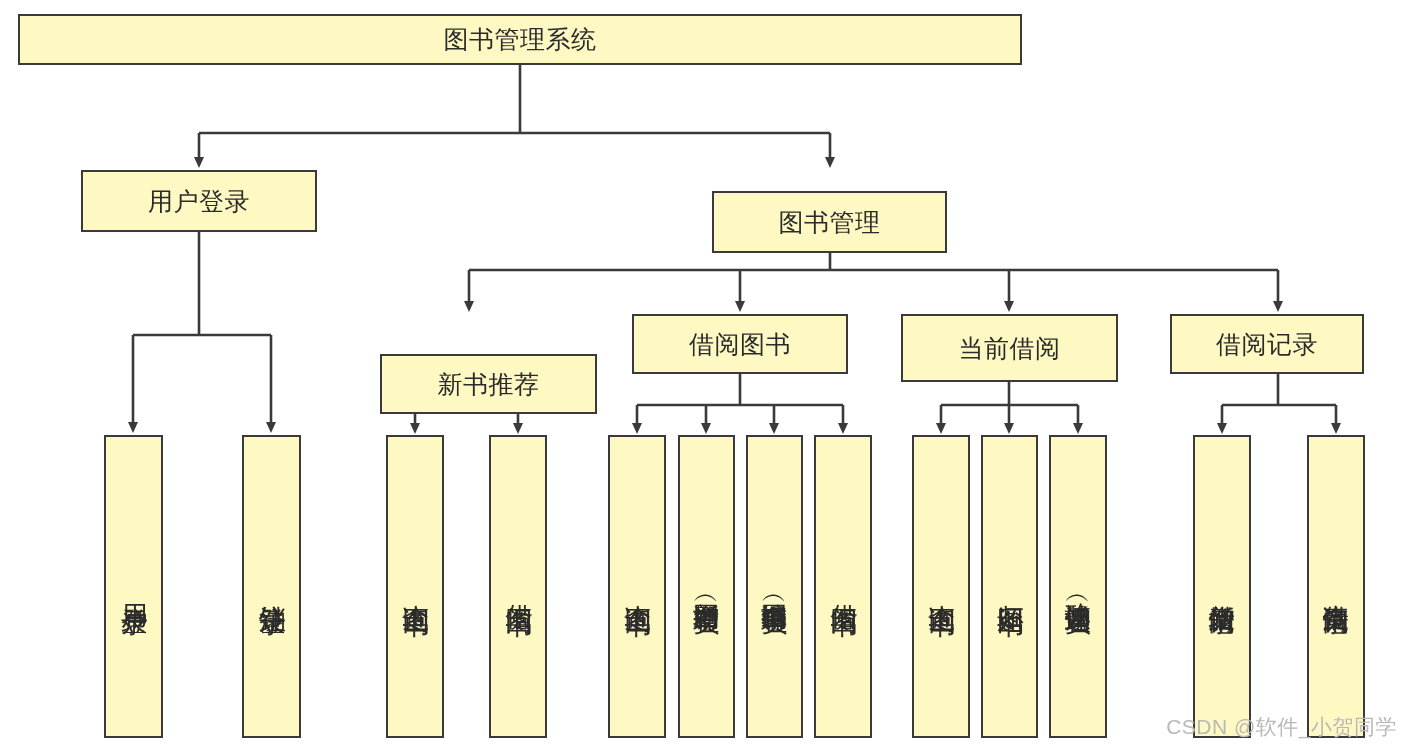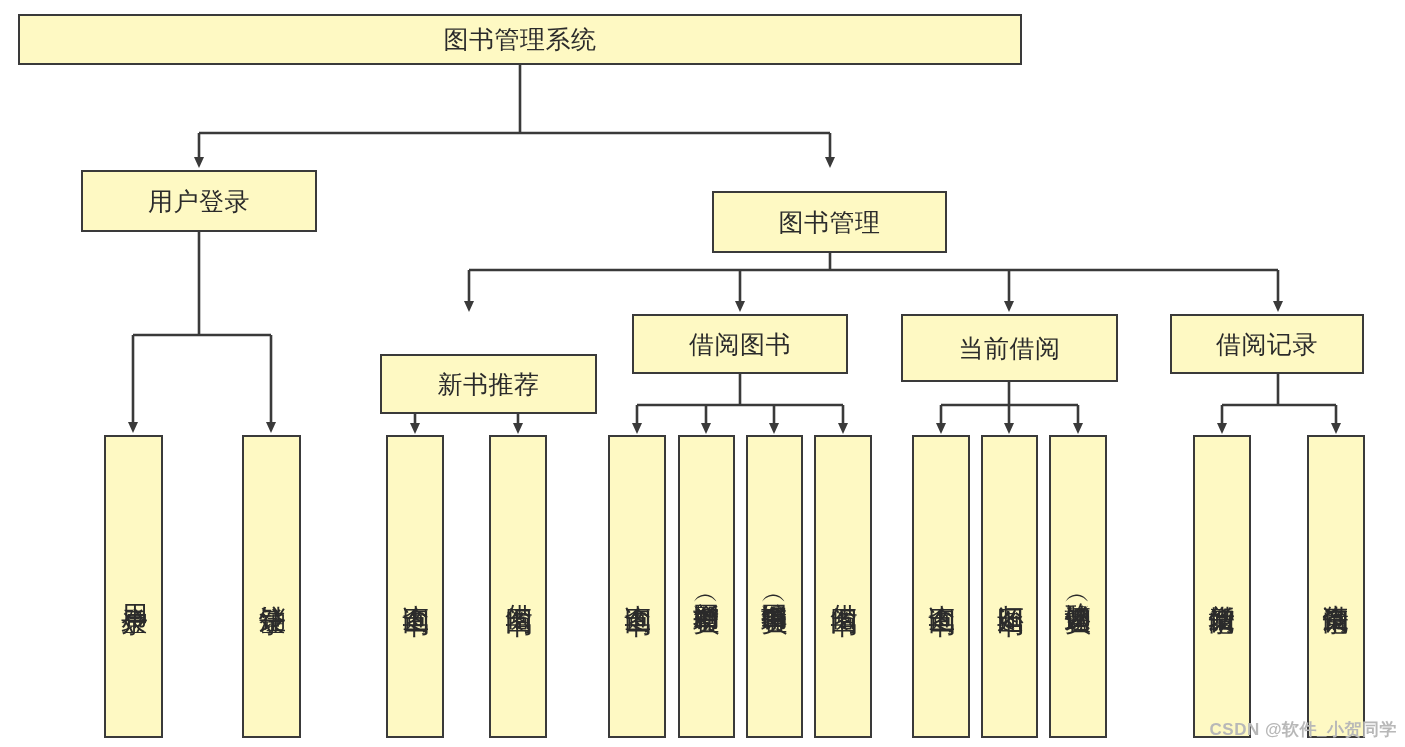--- a/index.html
+++ b/index.html
@@ -58,26 +58,25 @@
     max-height: 100%;
   }
   .node.vert.tall .label {
     font-size: 26px;
     letter-spacing: 1px;
   }
   #watermark {
     position: absolute;
     right: 8px;
     bottom: 6px;
-    font-size: 17px;
+    font-size: 21px;
     color: #b8b8b8;
     letter-spacing: 0.5px;
     z-index: 5;
     white-space: nowrap;
-    font-weight: bold;
   }
 </style>
 </head>
 <body>
 
 <div id="canvas">
 
   <svg class="wires" viewBox="0 0 1405 747">
     <defs>
       <marker id="arrow" markerWidth="12" markerHeight="12" refX="1" refY="5" orient="auto" markerUnits="userSpaceOnUse">

